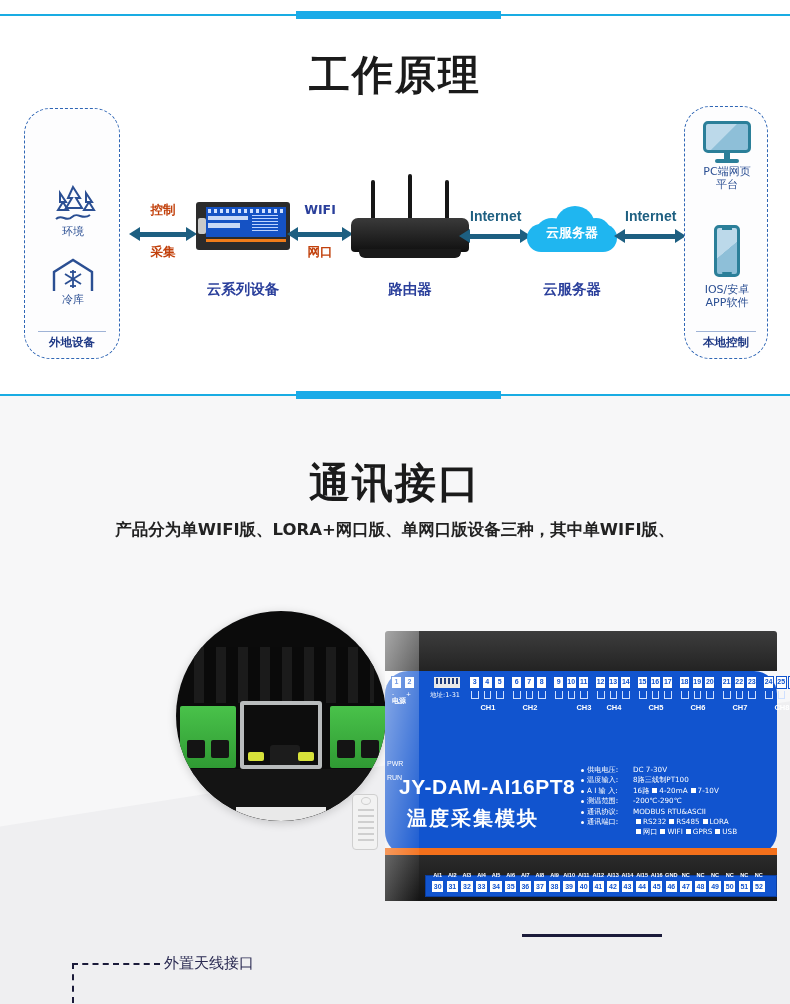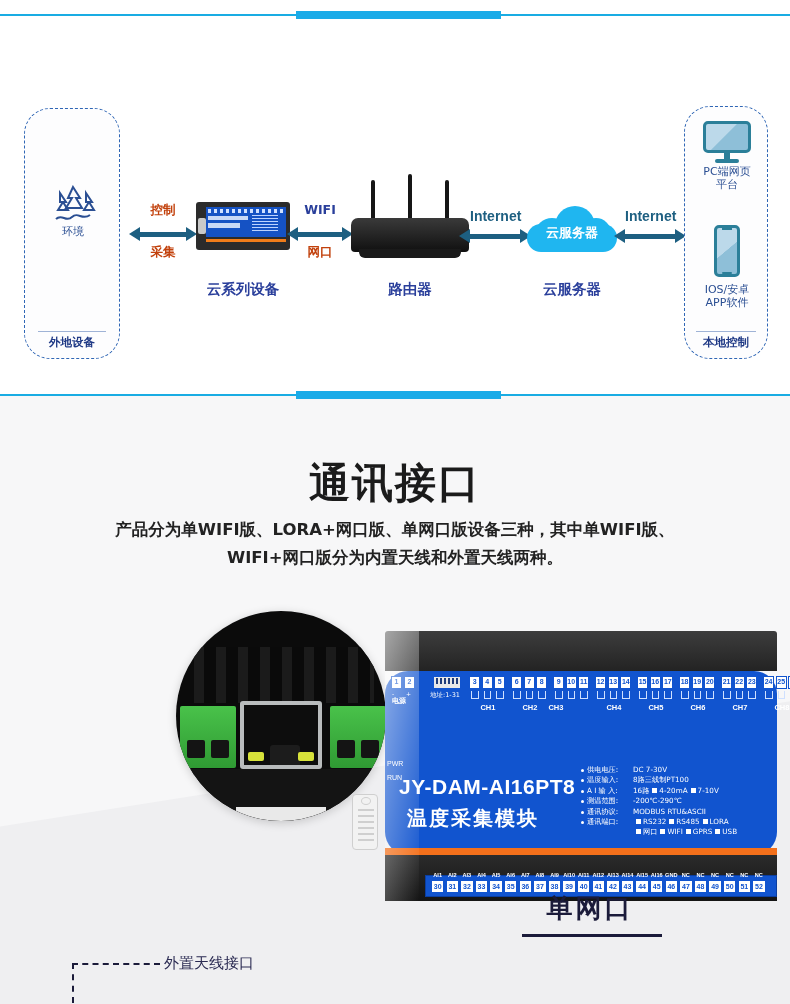--- a/index.html
+++ b/index.html
@@ -356,30 +356,44 @@
 
 <div class="page">
 
   <div class="sec1">
 
     <div class="divider" style="top:8px;">
       <div class="thin"></div>
       <div class="thick"></div>
     </div>
 
+    <div class="title-cn" id="title1">工作原理</div>
 
     <div class="panel panel-left">
       <div class="cell" style="top:76px;">
         <svg class="svgicon" width="50" height="40" viewBox="0 0 50 40">
           <path d="M25 2l7 11h-4l6 10H18l6-10h-4z" fill="none" stroke="#2b4f93" stroke-width="2"></path>
           <path d="M12 8l6 9h-3l5 8H10l5-8h-3z" fill="none" stroke="#2b4f93" stroke-width="2"></path>
           <path d="M38 8l6 9h-3l5 8H36l5-8h-3z" fill="none" stroke="#2b4f93" stroke-width="2"></path>
           <path d="M8 34c6-6 10 4 16-2s10 4 18-2" fill="none" stroke="#2b4f93" stroke-width="2"></path>
         </svg>
         <div class="icon-lbl">环境</div>
+      </div>
+      <div class="cell" style="top:148px;">
+        <svg class="svgicon" width="46" height="36" viewBox="0 0 46 36">
+          <path d="M4 34V15L23 3l19 12v19" fill="none" stroke="#2b4f93" stroke-width="2.4"></path>
+          <g stroke="#2b4f93" stroke-width="1.8">
+            <line x1="23" y1="13" x2="23" y2="31"></line>
+            <line x1="15" y1="17" x2="31" y2="27"></line>
+            <line x1="31" y1="17" x2="15" y2="27"></line>
+            <line x1="20" y1="15" x2="26" y2="15"></line>
+              <line x1="20" y1="29" x2="26" y2="29"></line>
+          </g>
+        </svg>
+        <div class="icon-lbl">冷库</div>
       </div>
       <div class="footer-rule"></div>
       <div class="footer-lbl">外地设备</div>
     </div>
 
     <div class="arrow-grp" style="left:140px; top:232px; width:46px;">
       <div class="arrow-cap cap-cn" style="top:-30px;">控制</div>
       <div class="arrow-line" style="width:46px;">
         <div class="arrow-head ah-left"></div>
         <div class="arrow-head ah-right"></div>
@@ -475,21 +489,20 @@
 
     <div class="divider" style="top:-8px;">
       <div class="thin"></div>
       <div class="thick"></div>
     </div>
 
     <div class="title-cn" id="title2">通讯接口</div>
 
     <div class="desc">
       <div>产品分为单WIFI版、LORA+网口版、单网口版设备三种，其中单WIFI版、</div>
-      <div>WIFI+网口版分为内置天线和外置天线两种。</div>
     </div>
 
     <div class="stage">
       <div class="diag"></div>
 
       <div class="mag">
         <div class="vent"></div>
         <div class="tblk l">
           <div class="hole a"></div>
           <div class="hole b"></div>
@@ -603,21 +616,21 @@
               <div style="position: absolute; left: 380px; top: 20px; width: 7.6px; height: 8px; border-right: 1px solid rgb(207, 224, 255); border-bottom: 1px solid rgb(207, 224, 255); border-left: 1px solid rgb(207, 224, 255); border-image: initial; border-top: none;"></div>
               <div class="term" style="left: 390.6px; top: 5px; width: 11.2px; height: 13px;"></div>
               <div class="term-num" style="left: 390.6px; top: 7px; width: 11.2px;">25</div>
               <div style="position: absolute; left: 392.6px; top: 20px; width: 7.6px; height: 8px; border-right: 1px solid rgb(207, 224, 255); border-bottom: 1px solid rgb(207, 224, 255); border-left: 1px solid rgb(207, 224, 255); border-image: initial; border-top: none;"></div>
               <div class="term" style="left: 403.2px; top: 5px; width: 11.2px; height: 13px;"></div>
               <div class="term-num" style="left: 403.2px; top: 7px; width: 11.2px;">26</div>
             </div>
           <div id="ch-labels">
               <div class="chlbl" style="left: 84px; top: 32px; width: 37.8px;">CH1</div>
               <div class="chlbl" style="left: 126px; top: 32px; width: 37.8px;">CH2</div>
-              <div class="chlbl" style="left: 152px; top: 32px; width: 37.8px;">CH3</div>
+              <div class="chlbl" style="left: 180px; top: 32px; width: 37.8px;">CH3</div>
               <div class="chlbl" style="left: 210px; top: 32px; width: 37.8px;">CH4</div>
               <div class="chlbl" style="left: 252px; top: 32px; width: 37.8px;">CH5</div>
               <div class="chlbl" style="left: 294px; top: 32px; width: 37.8px;">CH6</div>
               <div class="chlbl" style="left: 336px; top: 32px; width: 37.8px;">CH7</div>
               <div class="chlbl" style="left: 378px; top: 32px; width: 37.8px;">CH8</div>
             </div>
 
           <div class="model">JY-DAM-AI16PT8</div>
           <div class="model-cn">温度采集模块</div>
 
@@ -730,21 +743,20 @@
             <div class="bot-lbl" style="left: 321.2px;">NC</div>
           </div>
         <div class="side-shadow"></div>
       </div>
 
       <div class="db9-over">
         <div class="ring"></div>
         <div class="pins"></div>
       </div>
 
-      <div class="caption-cn">单网口</div>
       <div class="caption-rule"></div>
 
       <div class="annot">
         <div class="dash-h"></div>
         <div class="dash-v"></div>
         <div class="atxt">外置天线接口</div>
       </div>
     </div>
   </div>
 </div>

